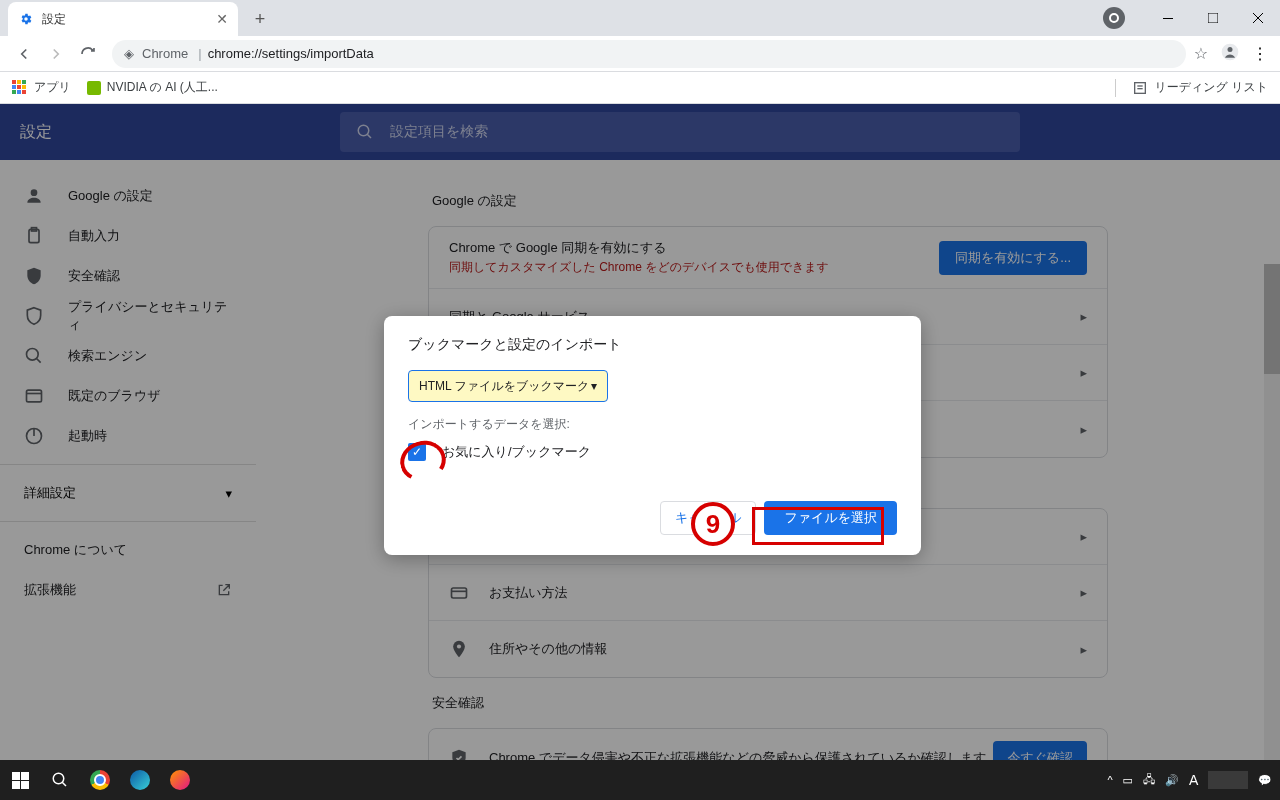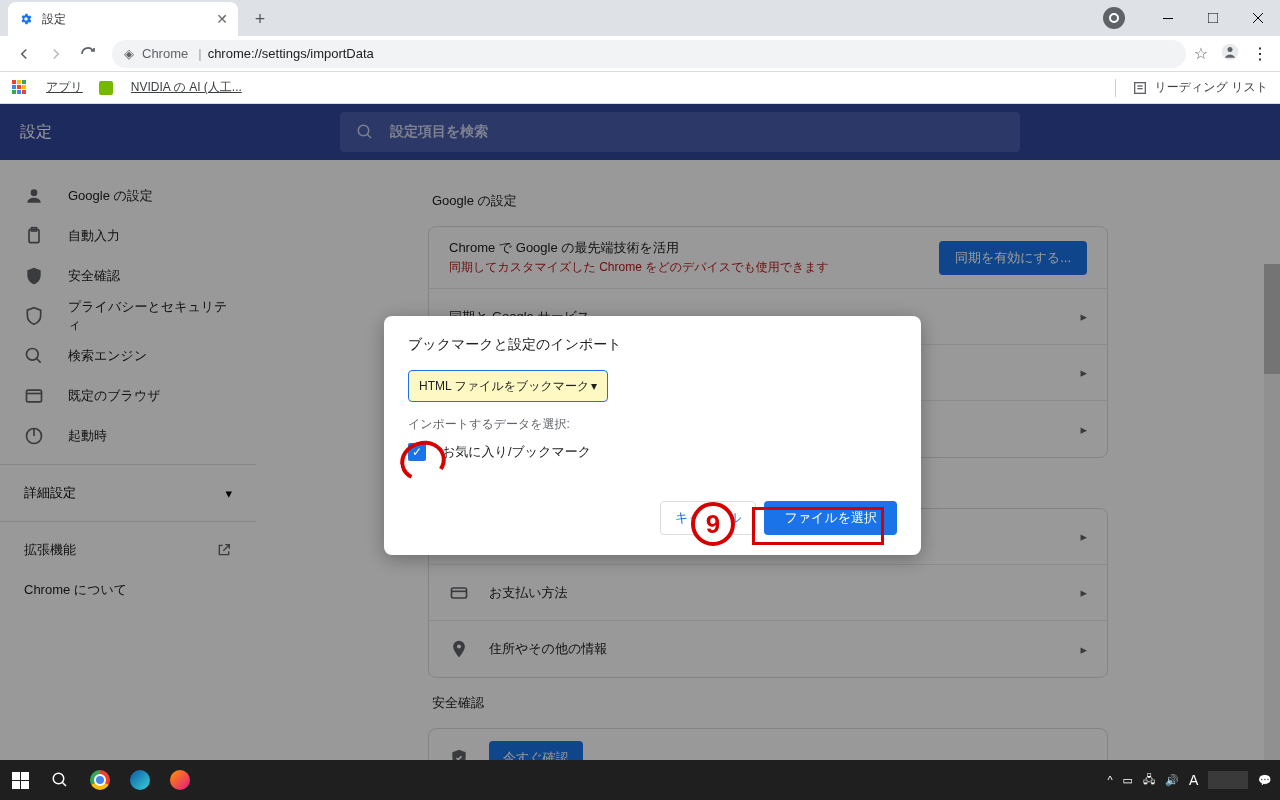--- a/index.html
+++ b/index.html
@@ -22,40 +22,40 @@
 .nav-btn { width: 32px; height: 32px; display: flex; align-items: center; justify-content: center; color: #5f6368; }
 .nav-btn.disabled { color: #bbb; }
 .omni { flex: 1; height: 28px; background: #f1f3f4; border-radius: 14px; display: flex; align-items: center; padding: 0 12px; margin: 0 8px; font-size: 13px; color: #202124; }
 .omni-icon { color: #5f6368; margin-right: 8px; font-size: 13px;}
 .omni-chrome { color: #5f6368; margin-right: 4px; }
 .omni-sep { color: #9aa0a6; margin: 0 6px; }
 .addr-right { display: flex; align-items: center; gap: 12px; padding-right: 4px; }
 .star { color: #5f6368; }
 
 .bookmarks-bar { height: 32px; background: #fff; display: flex; align-items: center; padding: 0 12px; font-size: 12px; color: #3c4043; border-bottom: 1px solid #dadce0; }
-.bk-item { display: flex; align-items: center; margin-right: 16px; gap: 18px; text-decoration: underline; }
+.bk-item { display: flex; align-items: center; margin-right: 16px; gap: 6px; }
 .bk-apps-icon { width:16px; height:16px; display:grid; grid-template-columns:repeat(3,4px); grid-template-rows:repeat(3,4px); gap:1px;}
 .bk-apps-icon span{background:#ea4335;}
 .bk-apps-icon span:nth-child(2){background:#fbbc04;}
 .bk-apps-icon span:nth-child(3){background:#34a853;}
 .bk-apps-icon span:nth-child(4){background:#4285f4;}
 .bk-apps-icon span:nth-child(5){background:#ea4335;}
 .bk-apps-icon span:nth-child(6){background:#fbbc04;}
 .bk-apps-icon span:nth-child(7){background:#34a853;}
 .bk-apps-icon span:nth-child(8){background:#4285f4;}
 .bk-apps-icon span:nth-child(9){background:#ea4335;}
 .nvidia-dot{width:14px;height:14px;background:#76b900;border-radius:2px;}
 .reading-list { margin-left: auto; display: flex; align-items: center; gap: 6px; color: #3c4043; }
 .rl-sep { width:1px; height:18px; background:#ccc; margin-right:10px;}
 
 
 .settings-page { position: relative; height: calc(100% - 36px - 36px - 32px - 40px); background: #fff; }
 .settings-header { height: 56px; background: #30469c; display: flex; align-items: center; padding: 0 20px; color: #fff; }
 .settings-title { font-size: 16px; width: 320px; }
-.search-box { flex: 0 0 680px; height: 40px; background: #4a5eac; border-radius: 4px; display: flex; align-items: center; padding: 16px 16px; color: #d0d6ef; font-size: 14px; font-weight: bold; }
+.search-box { flex: 0 0 680px; height: 40px; background: #4a5eac; border-radius: 4px; display: flex; align-items: center; padding: 16px 16px; color: #d0d6ef; font-size: 14px; }
 .search-box svg { margin-right: 16px; }
 
 .settings-body { display: flex; height: calc(100% - 56px); }
 .sidebar { width: 256px; padding: 16px 0; }
 .side-item { height: 40px; display: flex; align-items: center; padding: 0 24px; font-size: 13px; color: #202124; gap: 24px; }
 .side-item svg, .side-item .ico { width: 20px; flex-shrink: 0; color: #5f6368; }
 .side-sep { height: 1px; background: #e0e0e0; margin: 8px 0; }
 .side-adv { height: 40px; display: flex; align-items: center; padding: 0 24px; font-size: 13px; color: #000000; justify-content: space-between; }
 .side-link { height: 40px; display: flex; align-items: center; padding: 0 24px; font-size: 13px; color: #202124; justify-content: space-between; }
 
@@ -264,37 +264,37 @@
           </svg>
           <span>起動時</span>
         </div>
       <div class="side-sep"></div>
       <div class="side-adv">
           <span>詳細設定</span>
           <span>▾</span>
         </div>
       <div class="side-sep"></div>
       <div class="side-link">
+          <span>Chrome について</span>
+        </div>
+      <div class="side-link">
           <span>拡張機能</span>
           <svg width="16" height="16" viewBox="0 0 24 24" fill="none" stroke="#5f6368" stroke-width="2">
             <path d="M14 4h6v6M20 4l-9 9M19 14v5H5V5h5"></path>
           </svg>
-        </div>
-      <div class="side-link">
-          <span>Chrome について</span>
         </div>
     </div>
 
     <div class="main">
       <div class="main-inner">
         <div class="section-title">Google の設定</div>
         <div class="card">
           <div class="card-row">
             <div class="row-text">
-              <div>Chrome で Google の最先端技術を活用</div>
+              <div>Chrome で Google 同期を有効にする</div>
               <div class="row-sub">同期してカスタマイズした Chrome をどのデバイスでも使用できます</div>
             </div>
             <button class="sync-btn">同期を有効にする...</button>
           </div>
           <div class="card-row">
               <div class="row-text">同期と Google サービス</div>
               <span class="chev">▸</span>
             </div>
           <div class="card-row">
               <div class="row-text">Chrome</div>
@@ -335,20 +335,21 @@
             </div>
         </div>
 
         <div class="section-title">安全確認</div>
         <div class="card">
           <div class="card-row">
             <svg class="row-icon" viewBox="0 0 24 24" fill="#5f6368">
                 <path d="M12 2l8 3v6c0 5-3 9-8 11-5-2-8-6-8-11V5l8-3z"></path>
                 <path d="M9 12l2 2 4-4" stroke="#fff" stroke-width="2" fill="none"></path>
               </svg>
+            <div class="row-text">Chrome でデータ侵害や不正な拡張機能などの脅威から保護されているか確認します</div>
             <button class="check-btn">今すぐ確認</button>
           </div>
         </div>
       </div>
     </div>
   </div>
   <div class="scrollbar-fake">
       <div class="scrollbar-thumb"></div>
     </div>
 </div>

